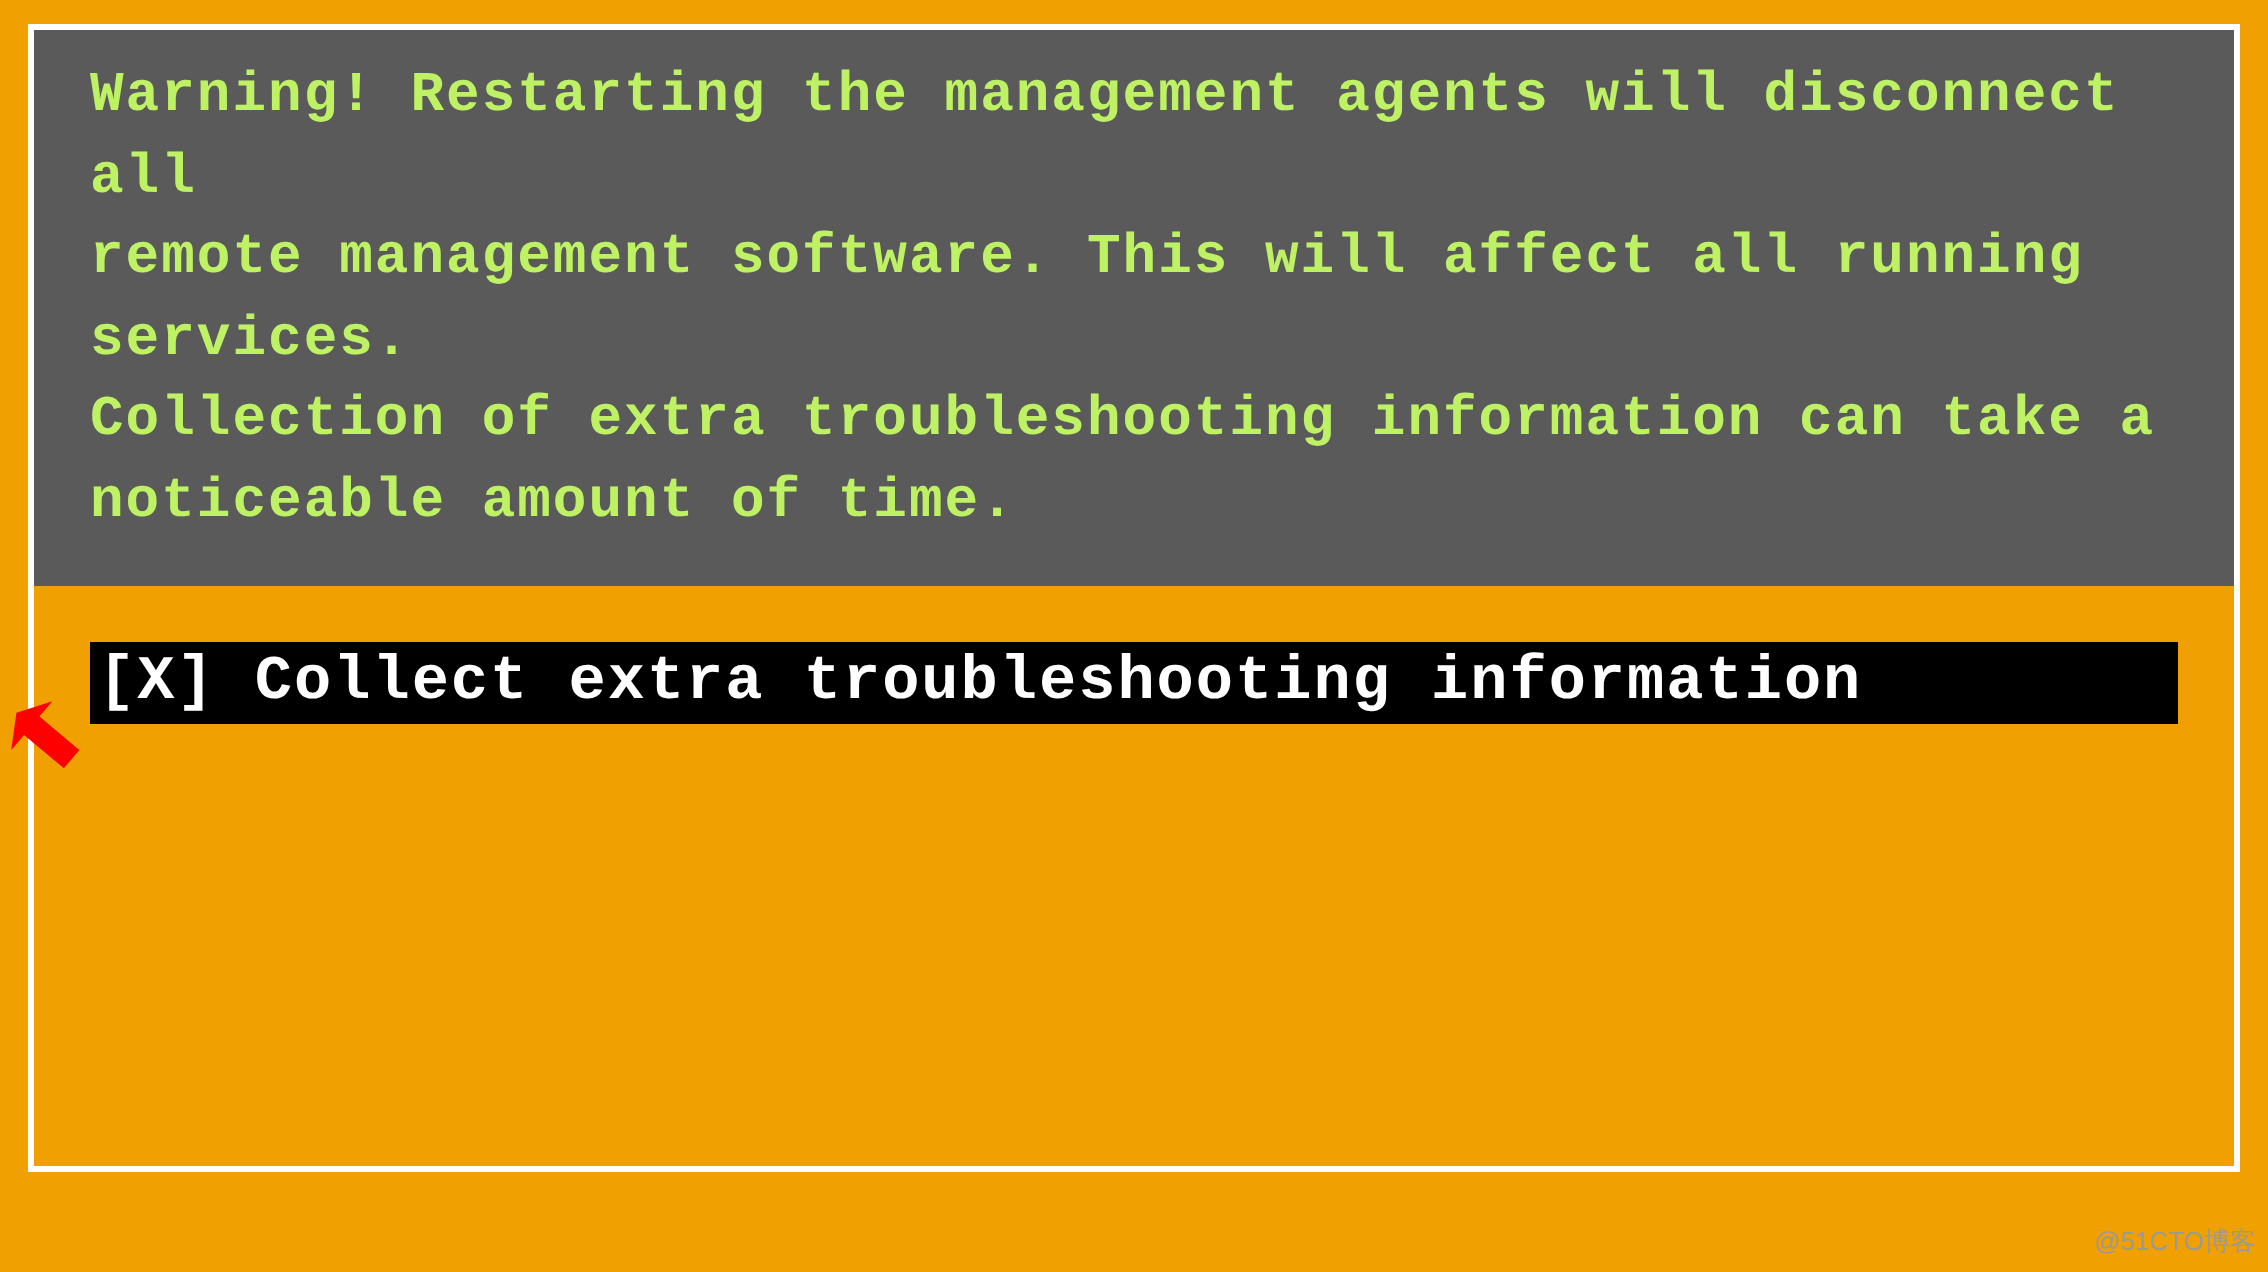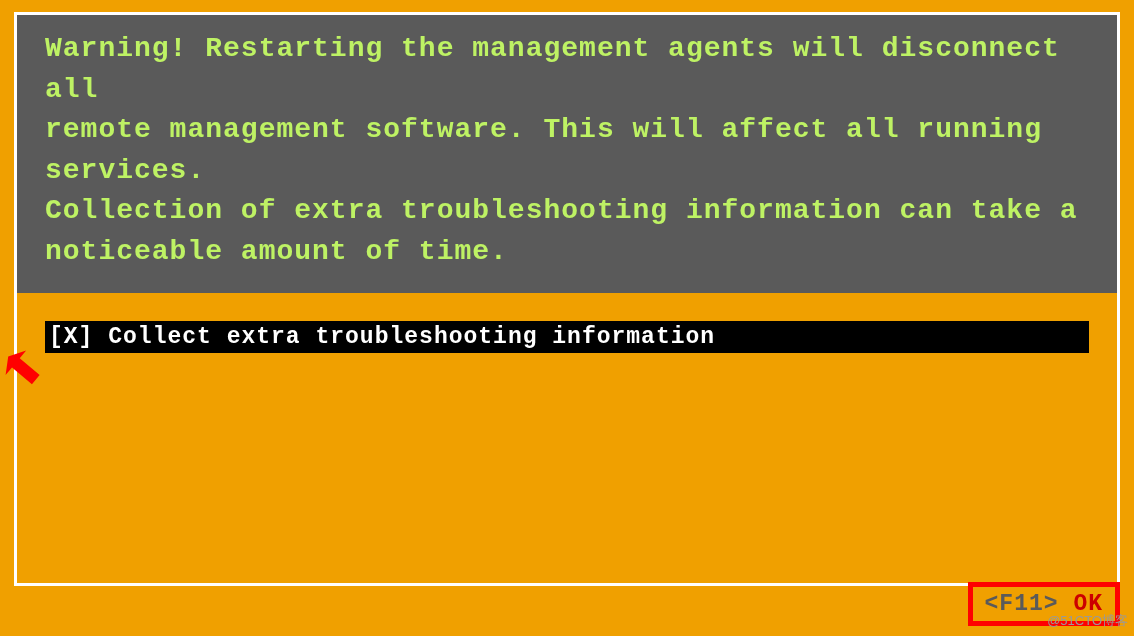--- a/index.html
+++ b/index.html
@@ -50,21 +50,21 @@
     
     .dialog-body {
       background: #f0a000;
       padding: 28px 28px 14px 28px;
     }
     
     .checkbox-row {
       background: #000000;
       color: #ffffff;
       padding: 3px 4px;
-      font-size: 23px;
+      font-size: 31px;
       letter-spacing: 1px;
       margin-bottom: 22px;
     }
     
     .prompt-text {
       color: #5a5a5a;
       font-size: 23px;
       letter-spacing: 1px;
     }
     
@@ -135,19 +135,15 @@
       <span>Collect extra troubleshooting information</span>
     </div>
   </div>
 </div>
 
 <svg class="annotation-arrow" viewBox="0 0 40 40">
   <polygon points="28,4 28,30 38,30 22,40 6,30 16,30 16,4" fill="#ff0000" transform="rotate(130 22 22)"></polygon>
 </svg>
 
 <div class="button-bar">
-  <div class="ok-button">
-    <span class="key">&lt;F11&gt;</span>
-    <span class="label">OK</span>
-  </div>
 </div>
 
 <div class="watermark">@51CTO博客</div>
 
 </body></html>

